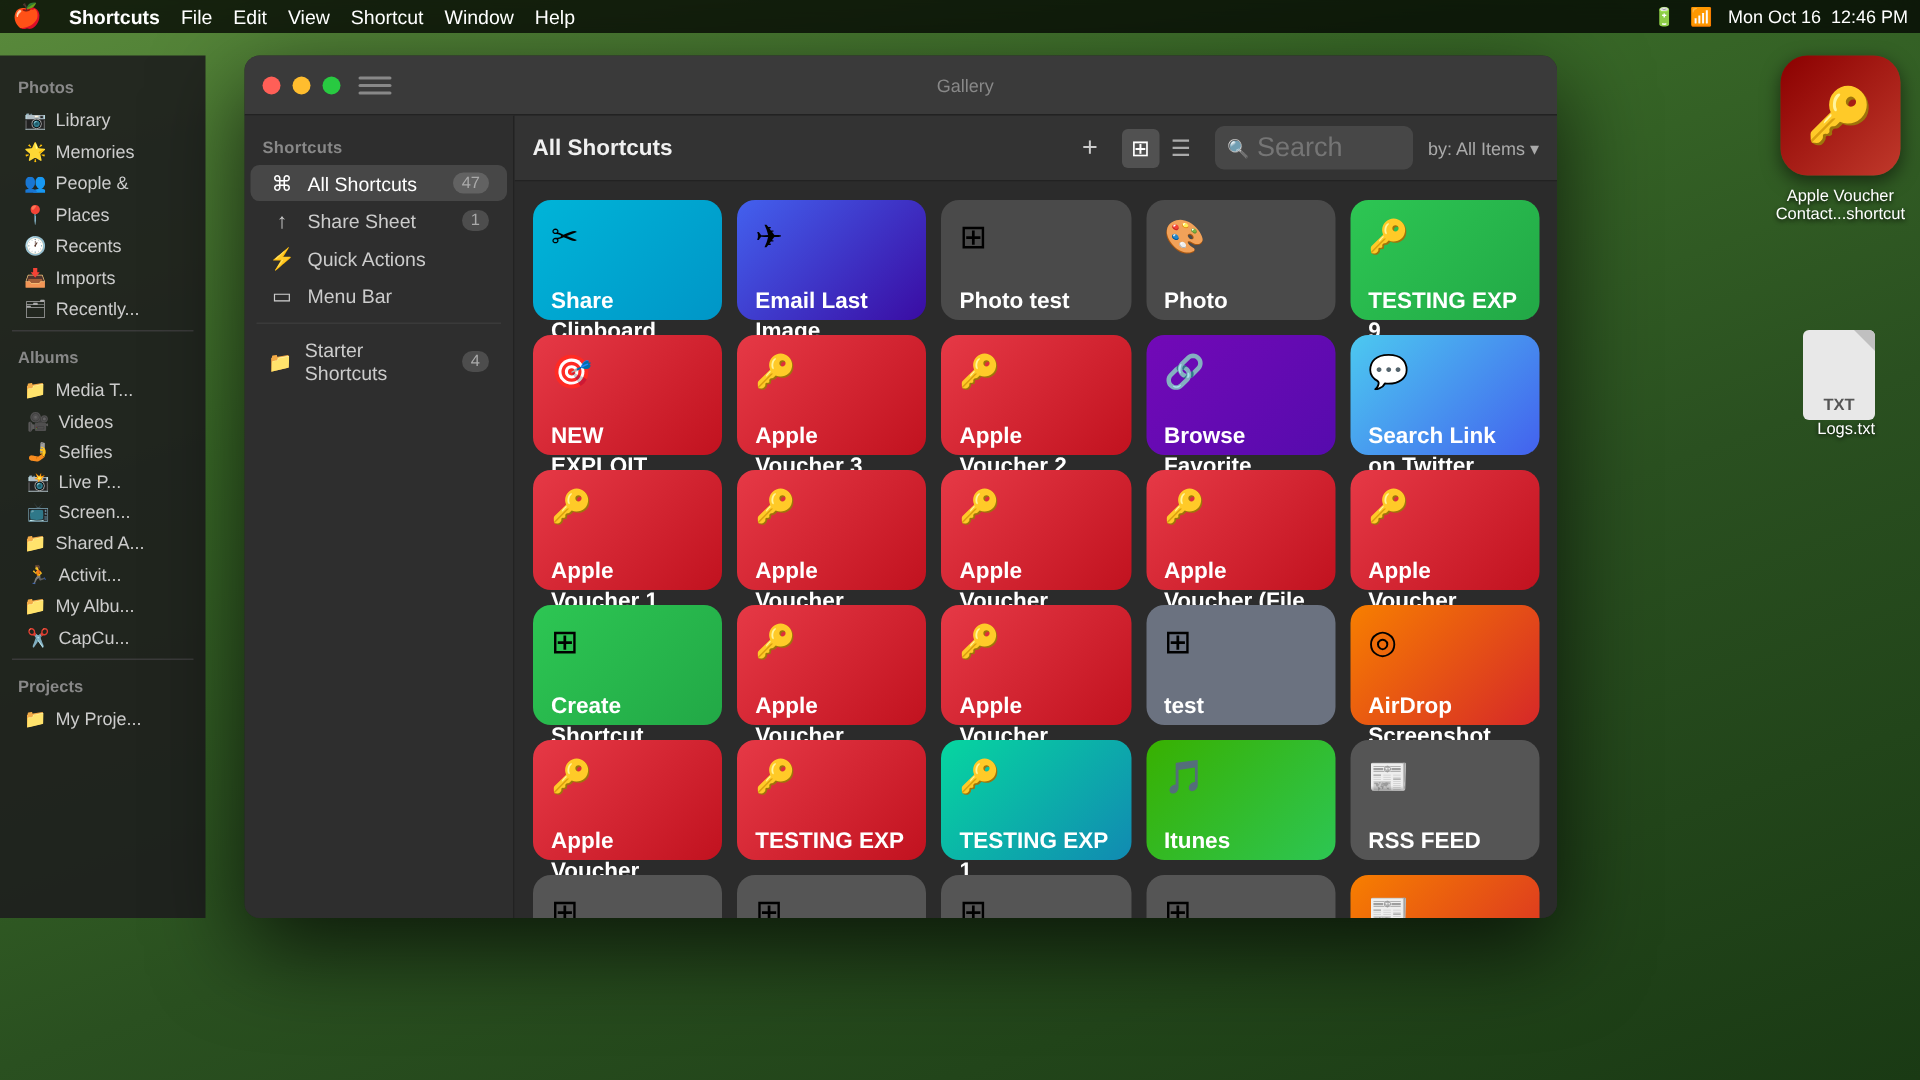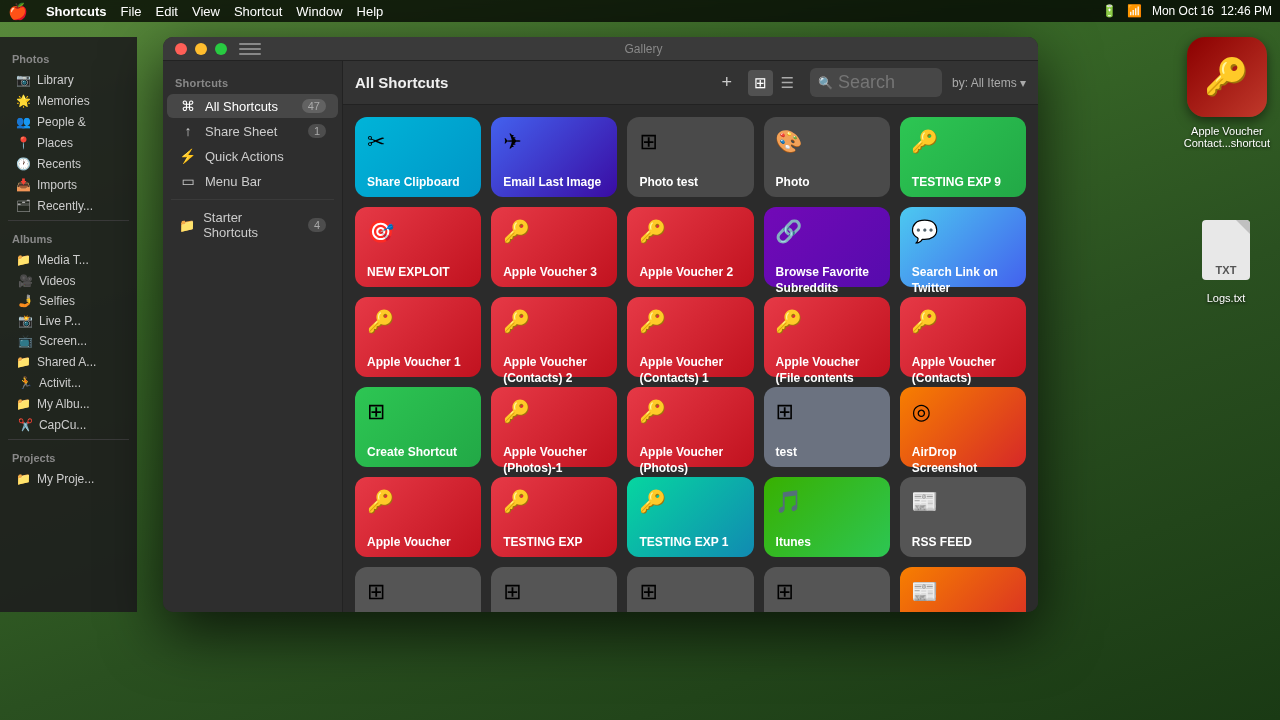--- a/index.html
+++ b/index.html
@@ -49,21 +49,21 @@
       background: #2b2b2b;
       border-radius: 10px;
       box-shadow: 0 20px 60px rgba(0,0,0,0.7);
       overflow: hidden;
       display: flex;
       flex-direction: column;
     }
 
     
     .title-bar {
-      height: 24px;
+      height: 40px;
       background: #3a3a3a;
       display: flex;
       align-items: center;
       padding: 0 12px;
       flex-shrink: 0;
       border-bottom: 1px solid #222;
     }
     .traffic-lights { display: flex; gap: 8px; }
     .traffic-light {
       width: 12px; height: 12px;
@@ -250,21 +250,21 @@
       align-items: flex-start;
       min-height: 80px;
       position: relative;
       transition: opacity 0.1s;
     }
     .shortcut-card .card-icon {
       font-size: 22px;
       margin-bottom: 20px;
     }
     .shortcut-card .card-label {
-      font-size: 12px;
+      font-size: 15px;
       font-weight: 600;
       color: white;
       line-height: 1.3;
       word-break: break-word;
     }
 
     
     .card-cyan { background: linear-gradient(135deg, #00b4d8, #0096c7); }
     .card-blue { background: linear-gradient(135deg, #4361ee, #3a0ca3); }
     .card-gray { background: #555; }
@@ -307,22 +307,22 @@
       text-shadow: 0 1px 3px rgba(0,0,0,0.8);
     }
 
     
     .desktop-file {
       position: absolute;
       top: 220px;
       right: 30px;
       display: flex;
       flex-direction: column;
-      align-items: center;
-      gap: 12px;
+      align-items: flex-end;
+      gap: 0;
       cursor: pointer;
     }
     .file-icon {
       width: 48px;
       height: 60px;
       background: #e8e8e8;
       border-radius: 4px;
       display: flex;
       align-items: flex-end;
       justify-content: center;

